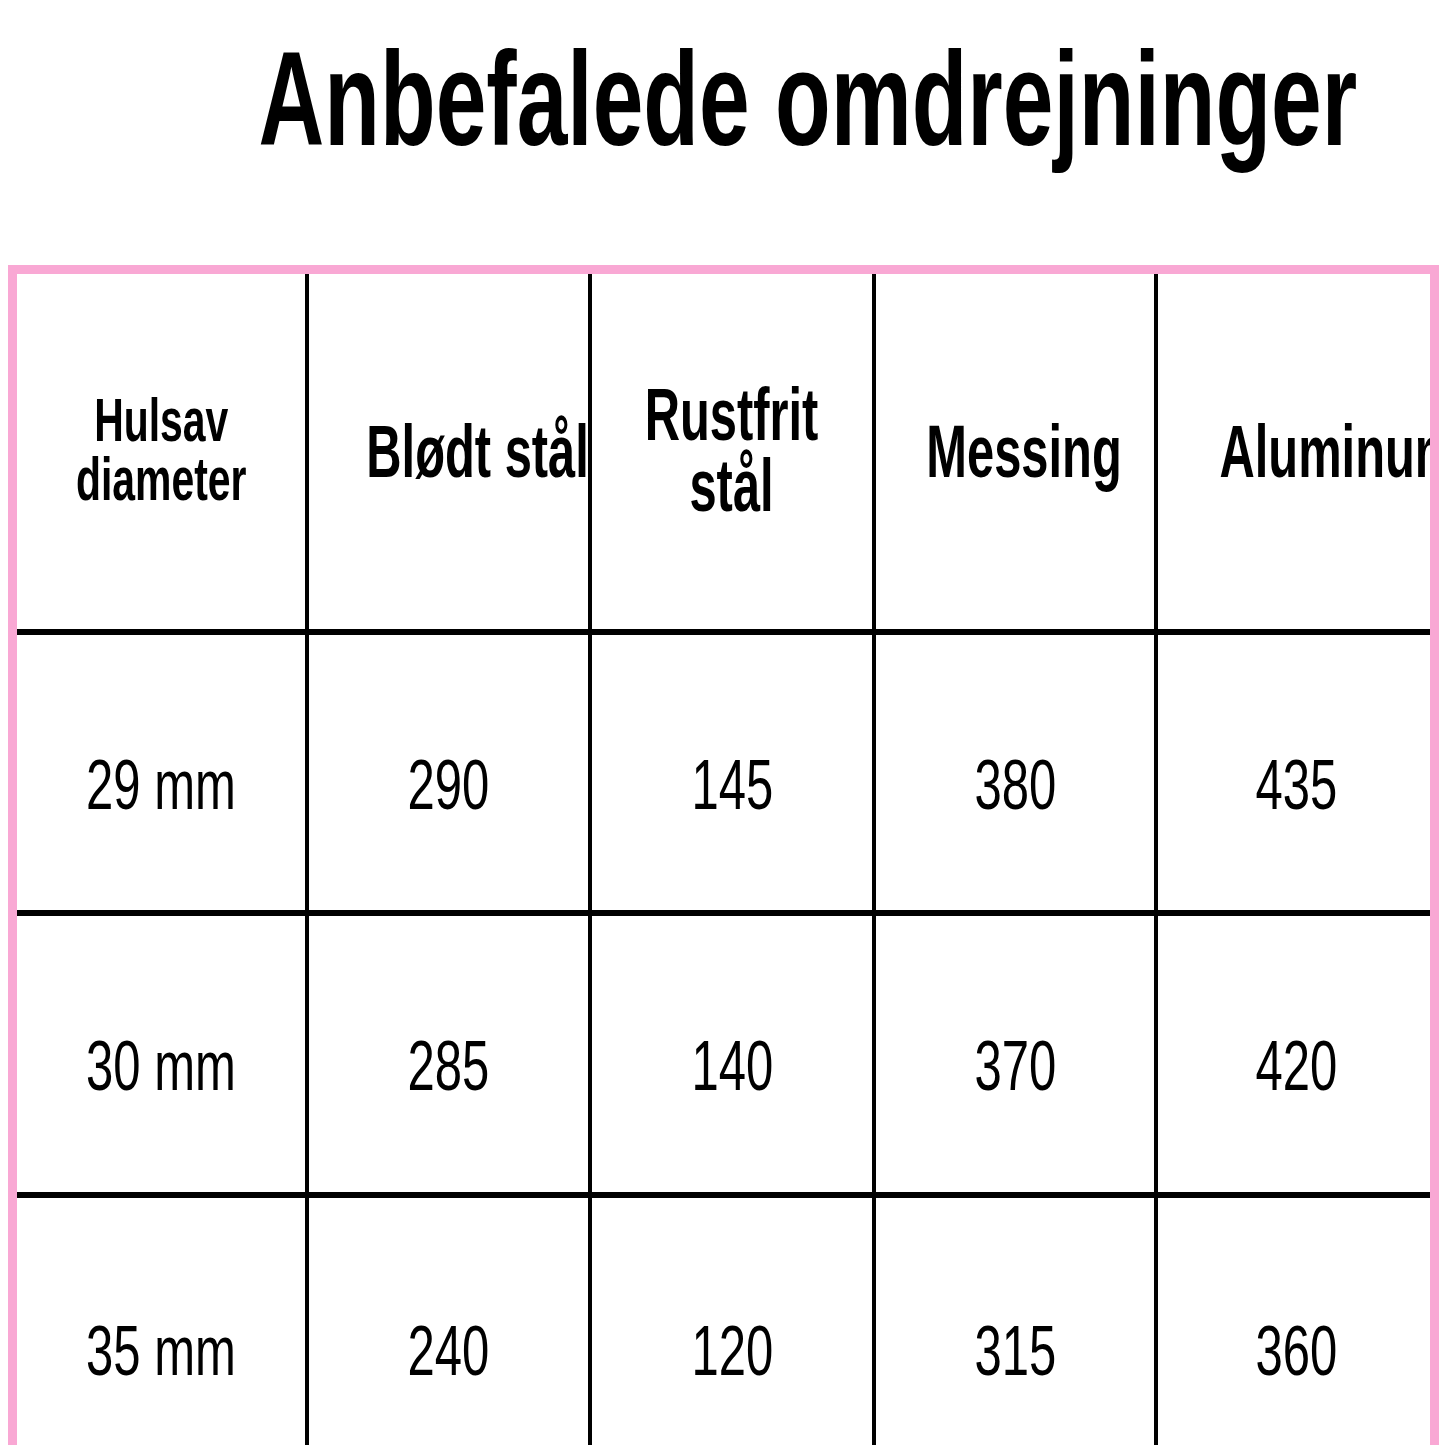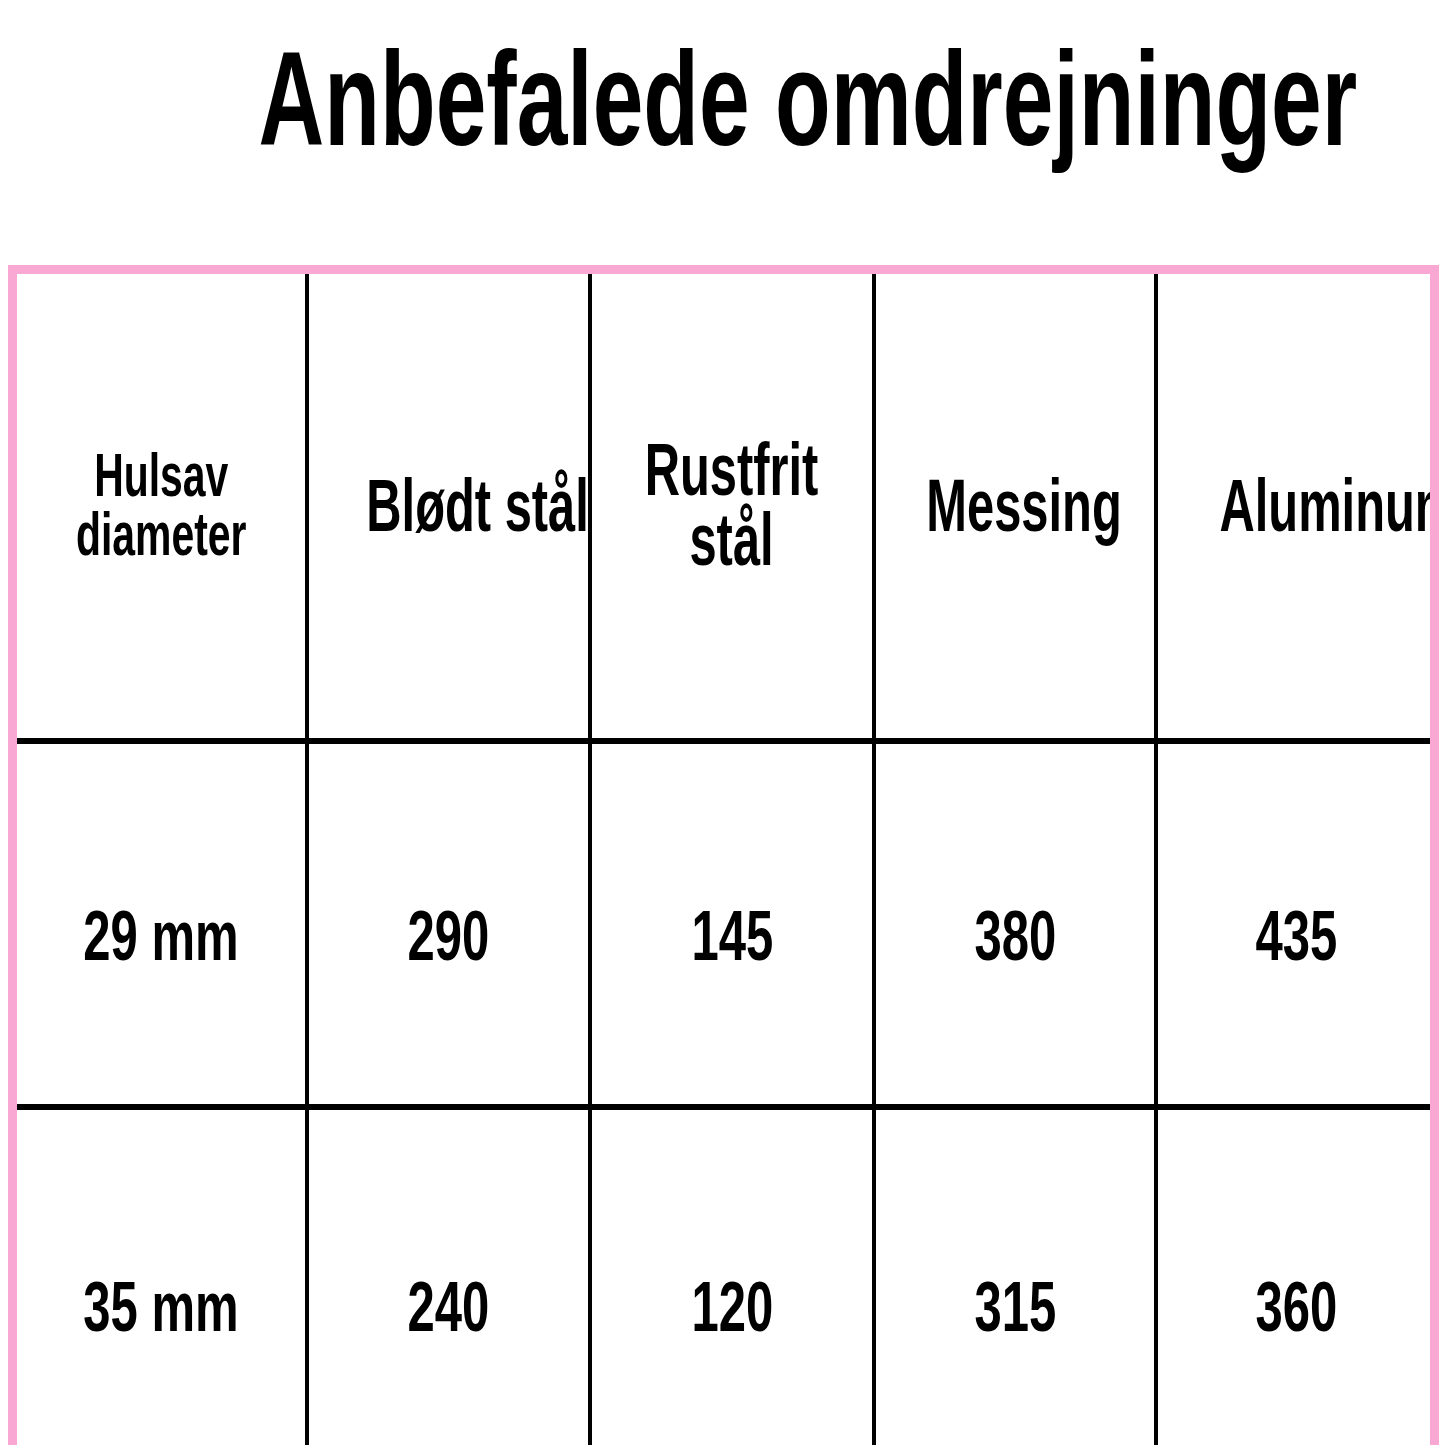--- a/index.html
+++ b/index.html
@@ -72,21 +72,21 @@
     font-size: 74px;
     line-height: 1;
     font-weight: bold;
   }
   th .hdr-sm { font-size: 62px; }
   .ln { display: block; line-height: 0.95; }
   
   table.rpm td {
     font-size: 70px;
     line-height: 1;
-    font-weight: bold;
+    font-weight: normal;
   }
   td .cx { transform: translateY(12px) scaleX(0.70); }
   th .cx { transform: scaleX(0.66); }
 </style>
 </head>
 <body>
 
 <div class="stage">
 
   <div class="page-title">
@@ -134,20 +134,27 @@
       </tr>
 
       <tr style="height:193px">
         <td><span class="cx">29 mm</span></td>
         <td><span class="cx">290</span></td>
         <td><span class="cx">145</span></td>
         <td><span class="cx">380</span></td>
         <td><span class="cx">435</span></td>
       </tr>
 
+      <tr style="height:193px">
+        <td><span class="cx">30 mm</span></td>
+        <td><span class="cx">285</span></td>
+        <td><span class="cx">140</span></td>
+        <td><span class="cx">370</span></td>
+        <td><span class="cx">420</span></td>
+      </tr>
 
 
 
       <tr style="height:198px">
         <td><span class="cx">35 mm</span></td>
         <td><span class="cx">240</span></td>
         <td><span class="cx">120</span></td>
         <td><span class="cx">315</span></td>
         <td><span class="cx">360</span></td>
       </tr>

